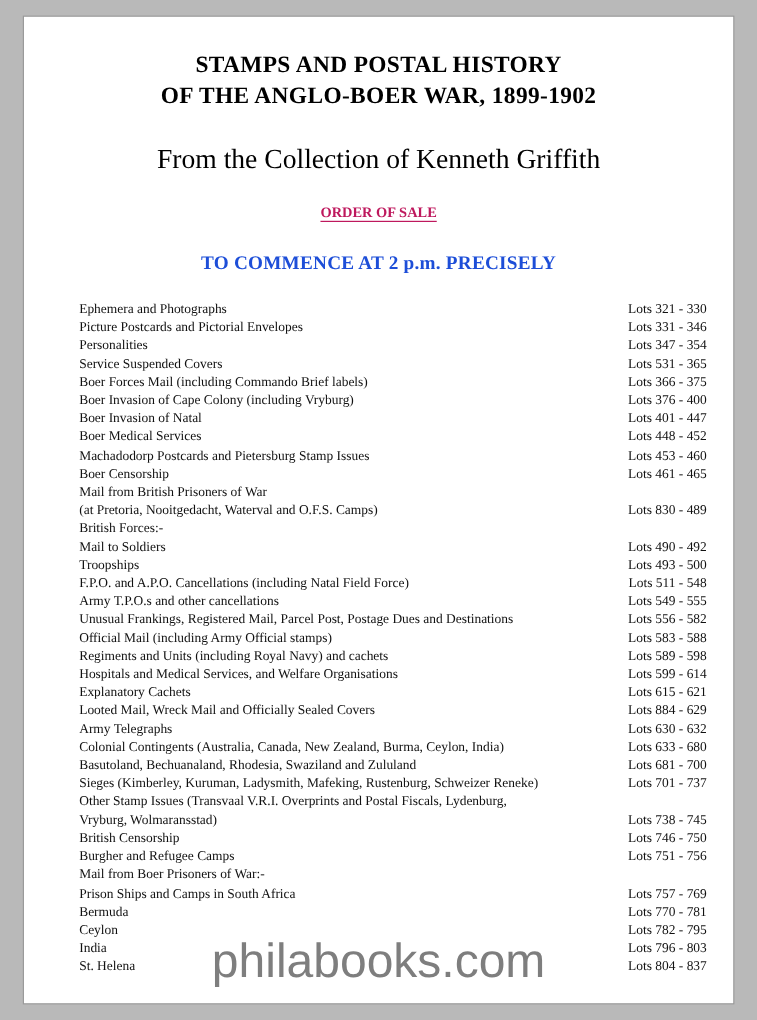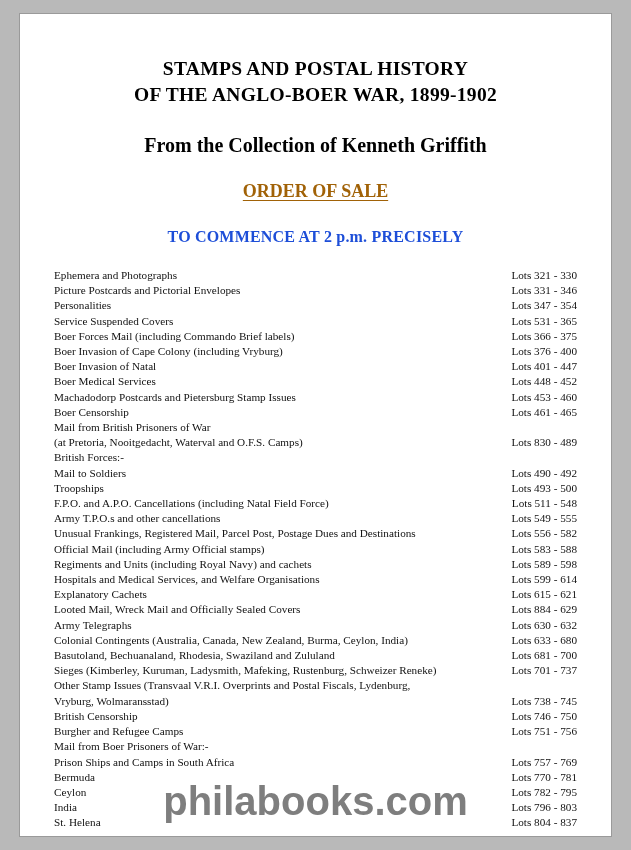--- a/index.html
+++ b/index.html
@@ -17,59 +17,60 @@
     position: absolute;
     left: 20px;
     top: 14px;
     width: 591px;
     height: 822px;
     background: #ffffff;
     box-shadow: 0 0 0 1px #9a9a9a;
     overflow: hidden;
   }
   .inner {
-    padding: 42px 34px 0 34px;
+    padding: 28px 34px 0 34px;
   }
   .title-block {
     text-align: center;
   }
   .title-line {
     font-weight: bold;
     font-size: 19.5px;
     letter-spacing: 0.3px;
     line-height: 26px;
     color: #000;
   }
   .collection-line {
-    font-weight: bold;
-    font-size: 20px;
+    font-weight: normal;
+    font-size: 23px;
     margin-top: 26px;
     color: #000;
   }
   .order-of-sale {
     font-weight: bold;
-    font-size: 18px;
+    font-size: 12px;
     margin-top: 24px;
     text-decoration: underline;
     text-underline-offset: 3px;
-    color: #a16207;
+    color: #be185d;
   }
   .commence {
     font-weight: bold;
     font-size: 16px;
     margin-top: 26px;
     letter-spacing: 0.2px;
     color: #1d4ed8;
   }
   table.sale {
     margin-top: 22px;
     width: 100%;
     border-collapse: collapse;
     font-size: 11.2px;
     color: #111;
+    margin-left: 12px;
   }
   table.sale td {
     padding: 0;
     line-height: 15.2px;
     vertical-align: top;
   }
   td.desc {
     padding-left: 4px;
     white-space: nowrap;
   }
@@ -82,21 +83,21 @@
   .ind1 { padding-left: 22px; font-family: Liberation Serif, serif; }
   .ind2 { padding-left: 40px; }
   .watermark {
     position: absolute;
     left: 0;
     right: 0;
     bottom: 12px;
     text-align: center;
     font-family: "Liberation Sans", sans-serif;
     font-size: 40px;
-    font-weight: bold;
+    font-weight: normal;
     color: #5a5a5a;
     opacity: 0.78;
     letter-spacing: 0px;
     pointer-events: none;
   }
 </style>
 </head>
 <body>
 
 <div class="page">

